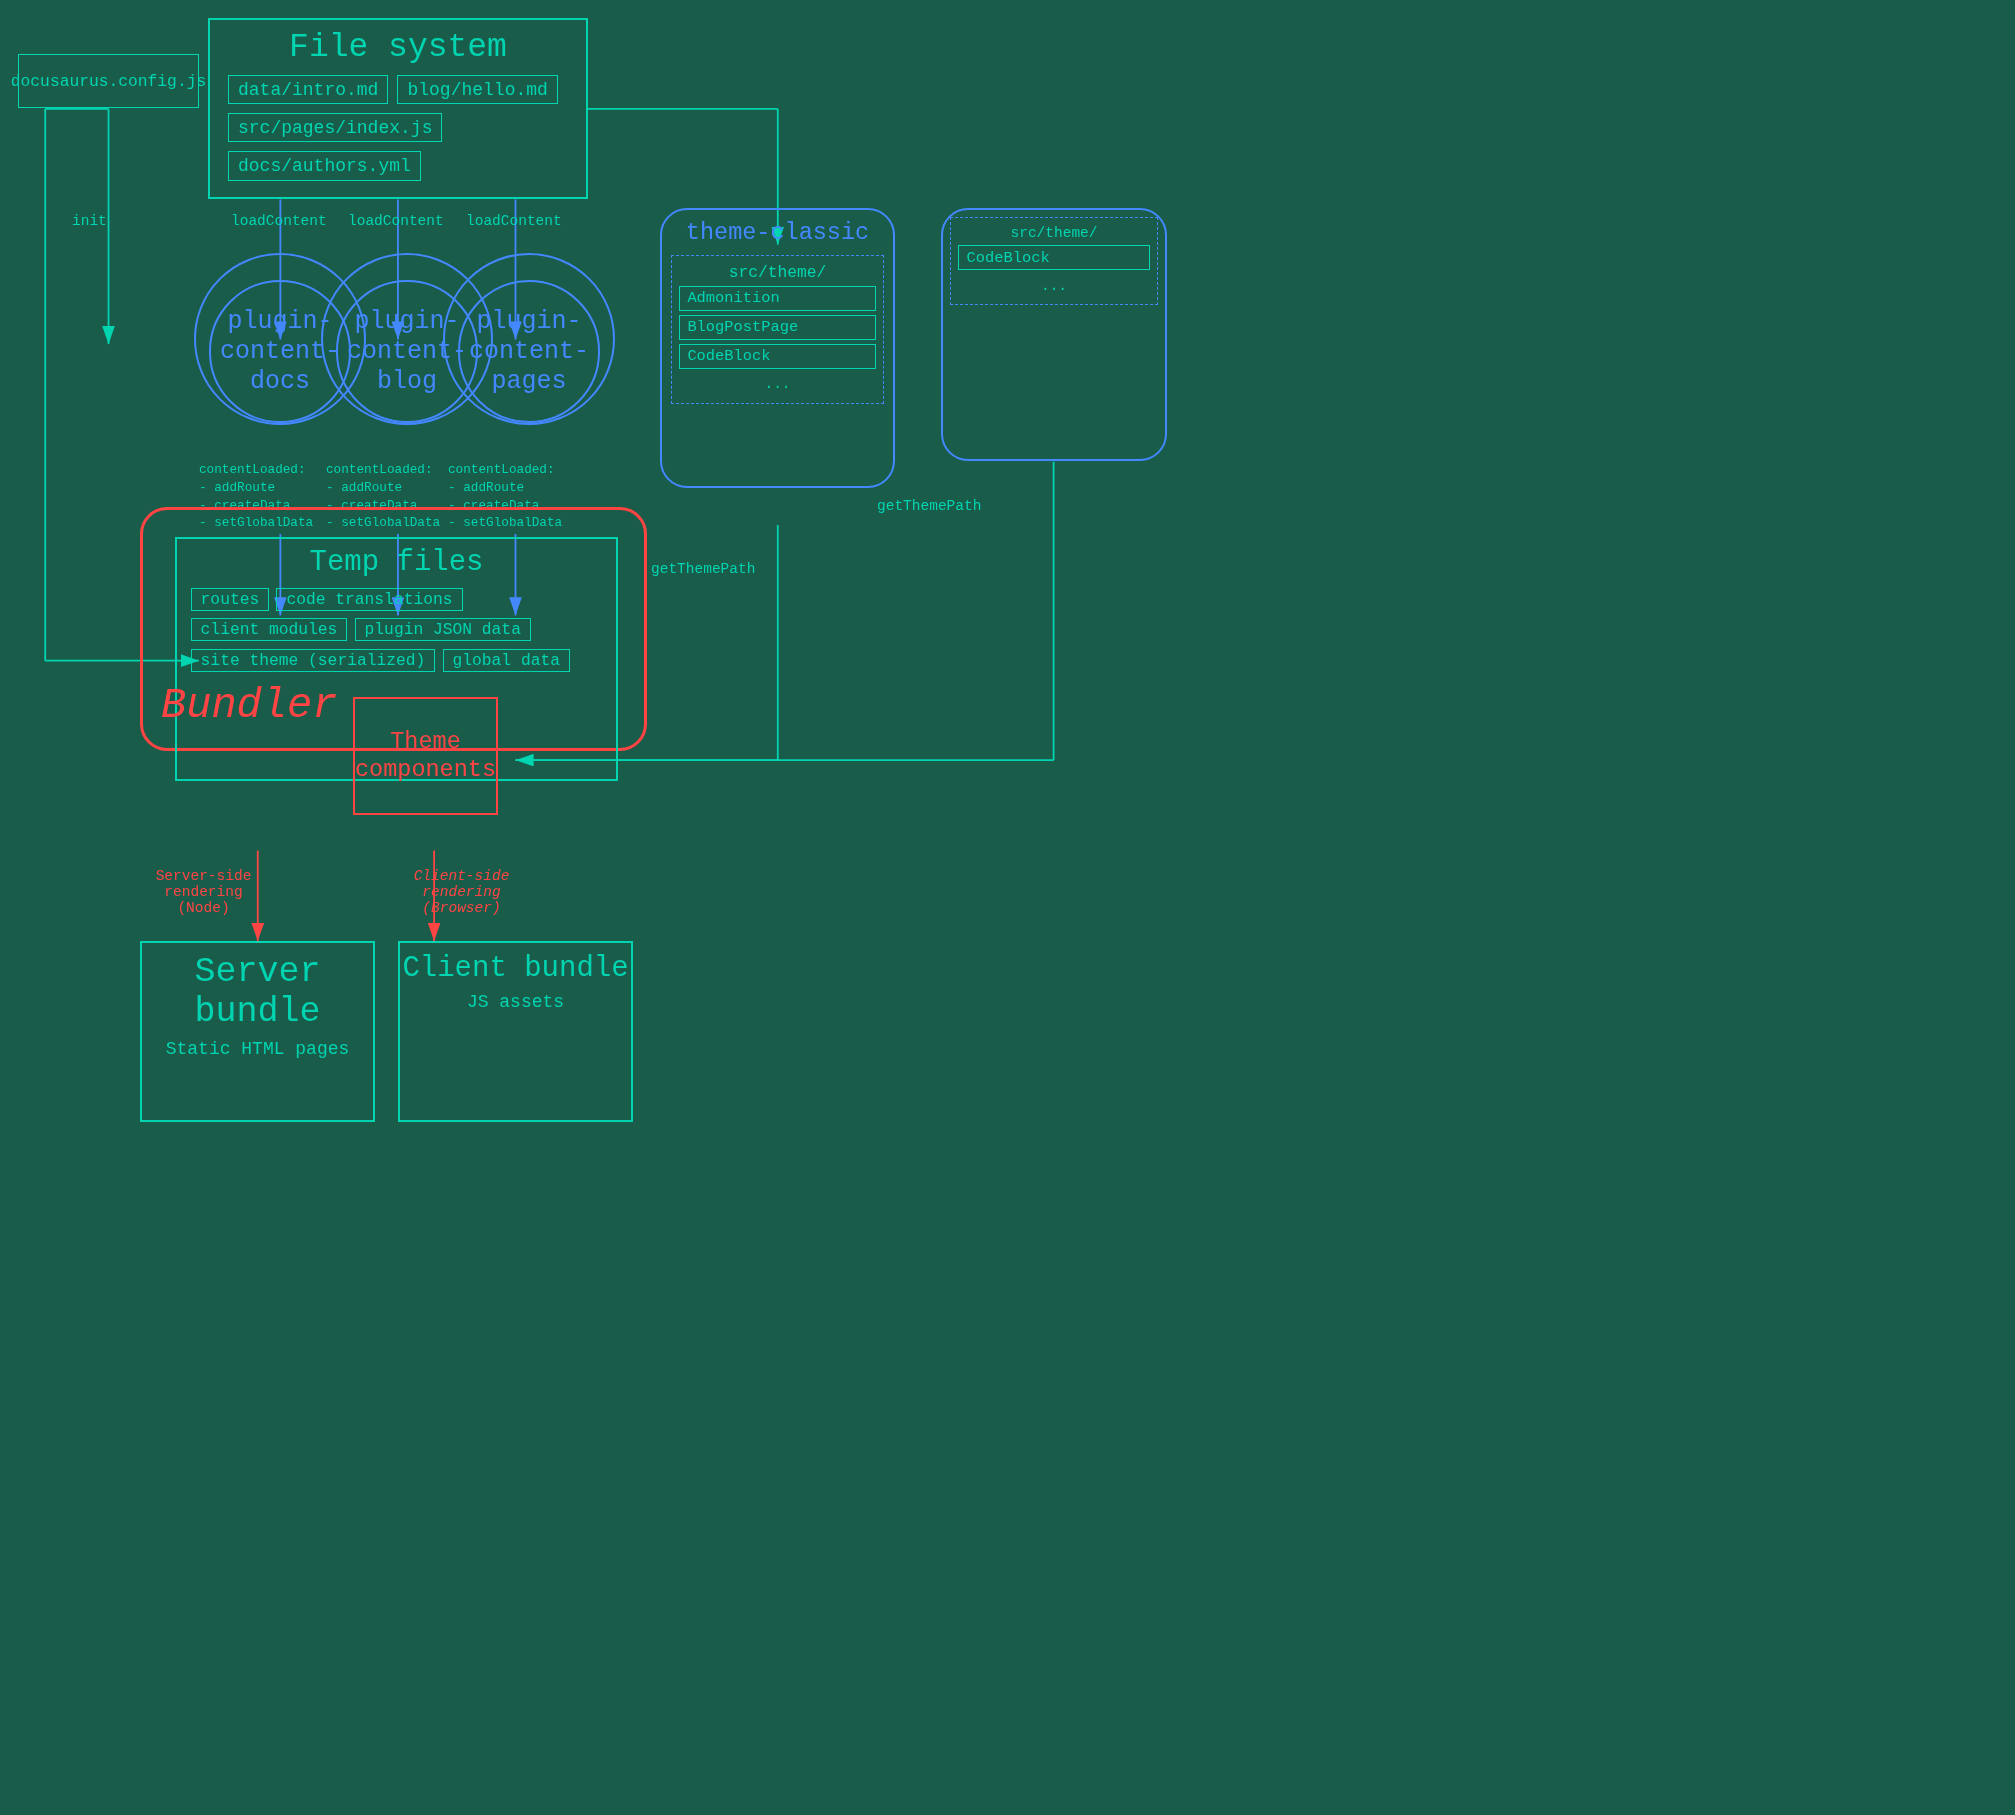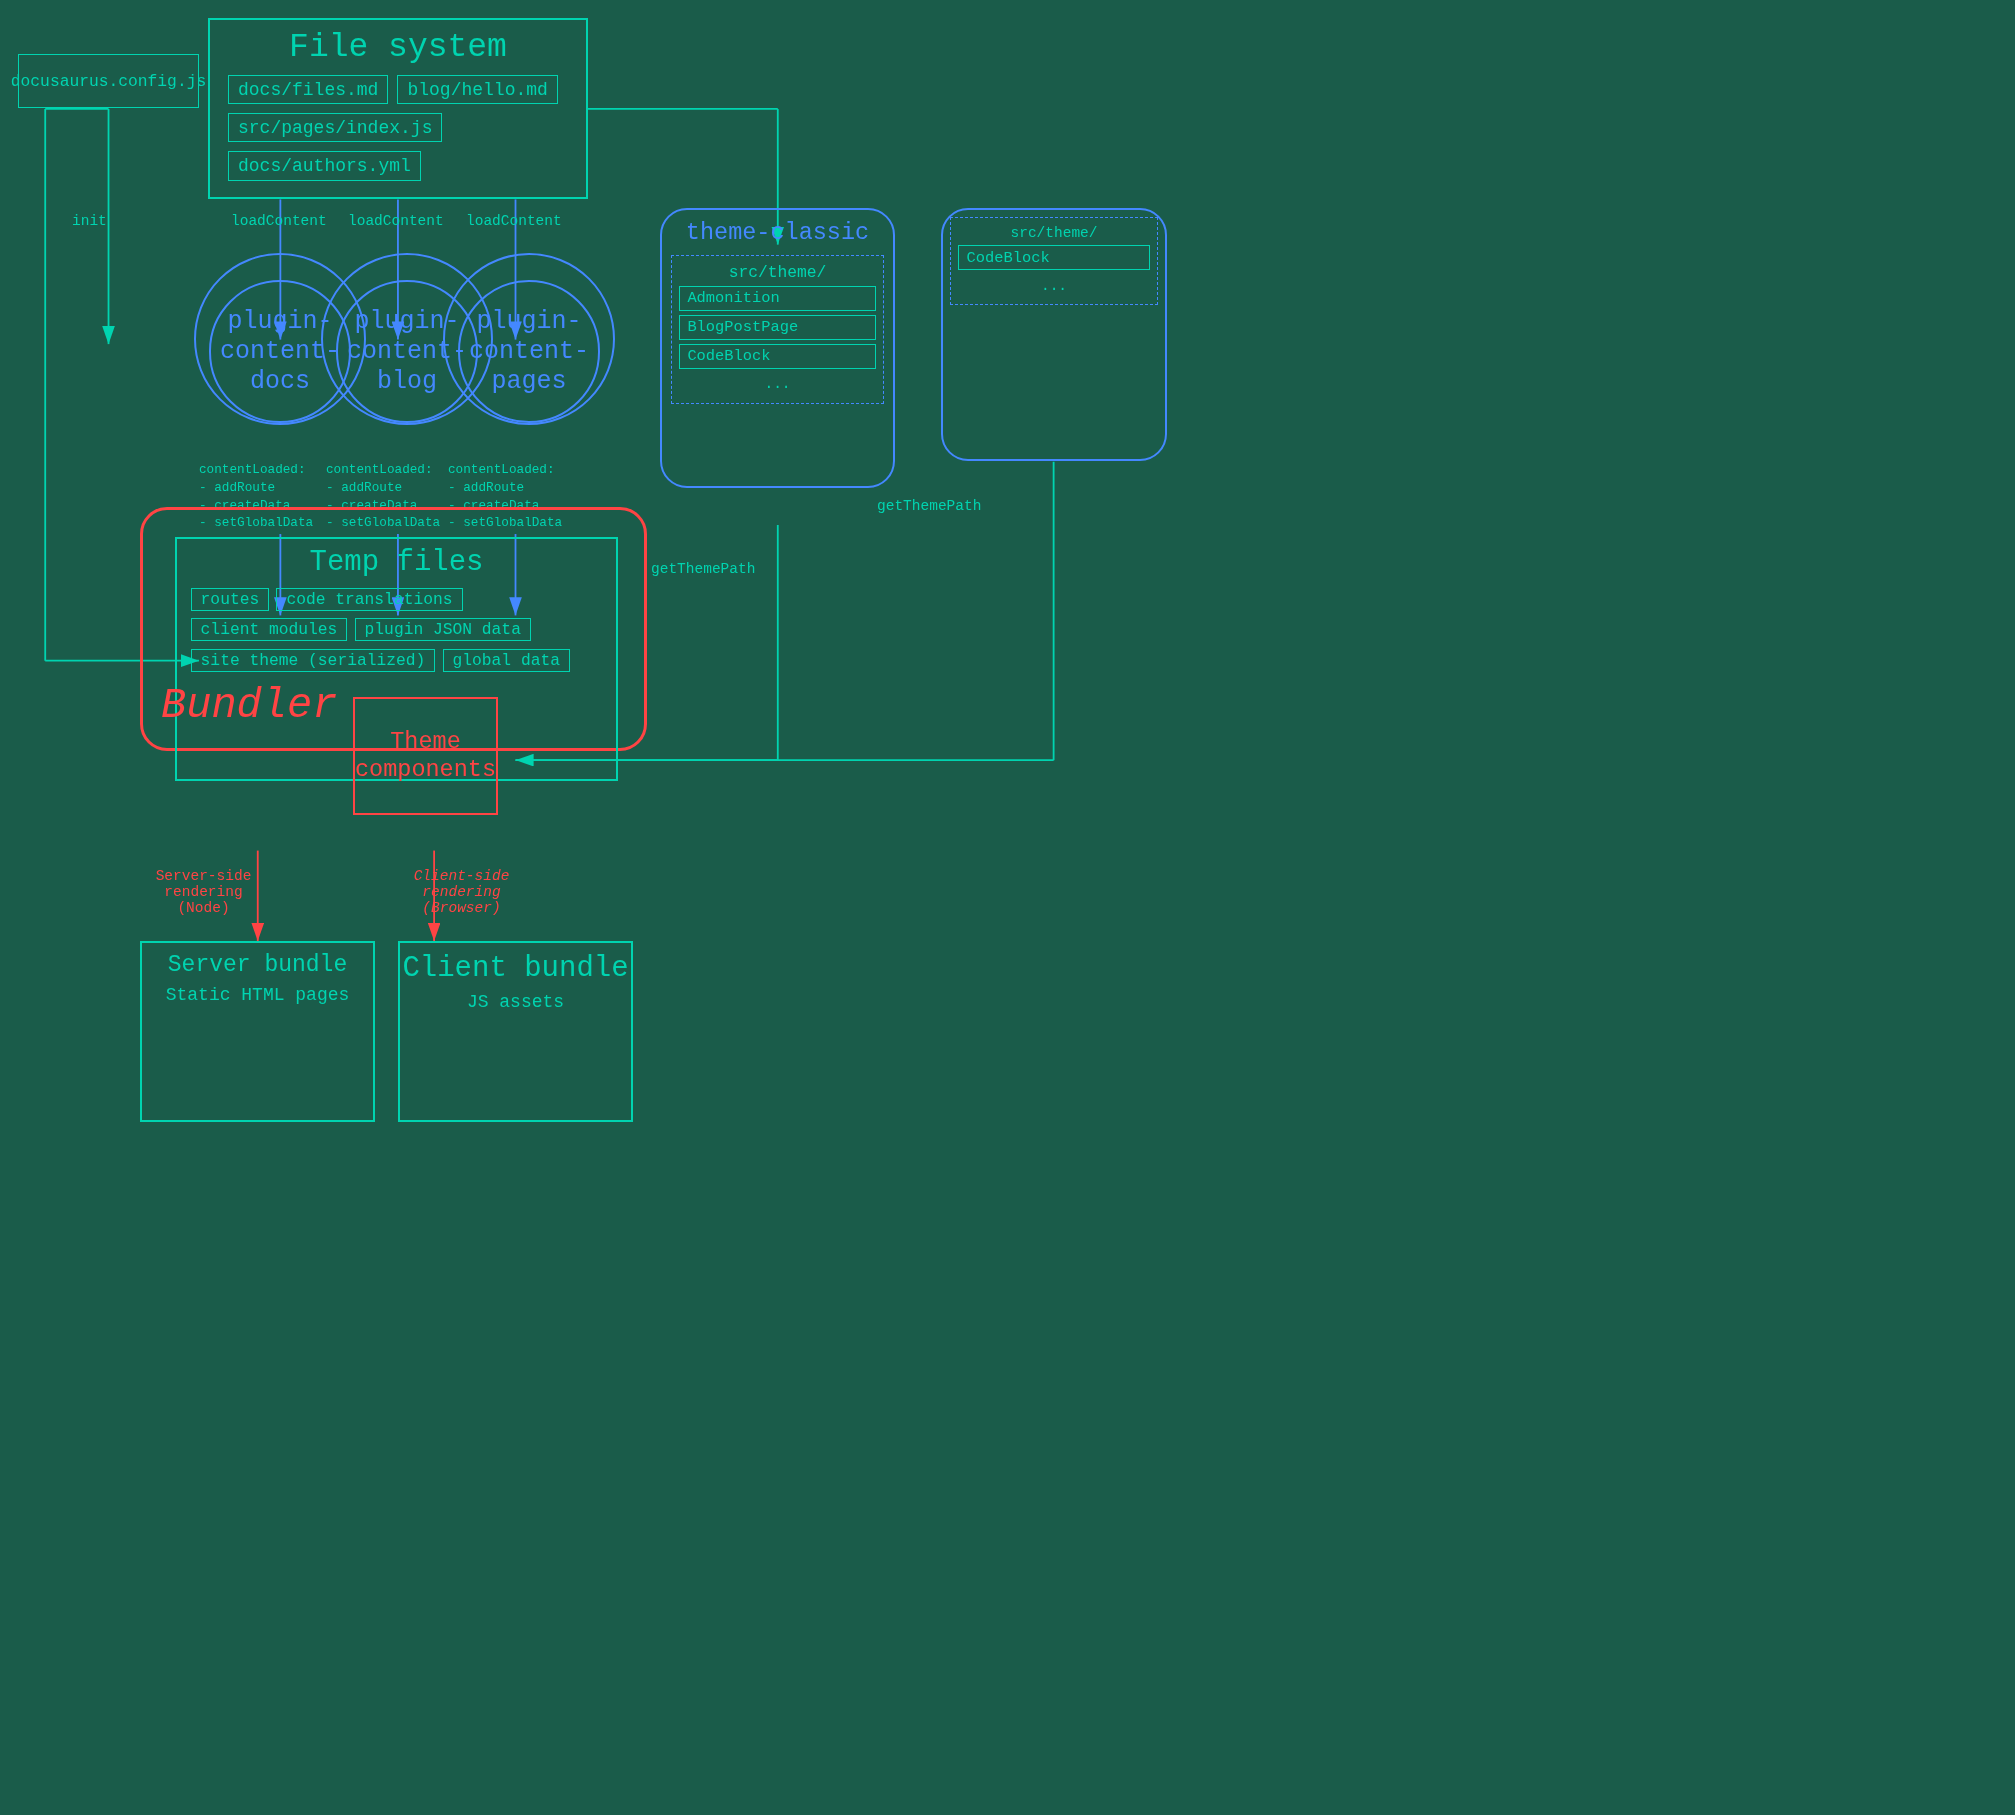--- a/index.html
+++ b/index.html
@@ -215,21 +215,21 @@
       position: absolute;
       top: 941px;
       left: 140px;
       width: 235px;
       height: 181px;
       border: 2.7px solid #00d4b0;
     }
     .server-bundle-title {
       text-align: center;
       color: #00d4b0;
-      font-size: 23px;
+      font-size: 35px;
       padding-top: 9px;
     }
     .server-bundle-sub {
       text-align: center;
       color: #00d4b0;
       font-size: 18px;
       padding-top: 7.2px;
     }
 
     
@@ -327,21 +327,21 @@
     <line x1="480" y1="940" x2="480" y2="1040" stroke="#ff4444" stroke-width="2" marker-end="url(#arrowhead-red)"></line>
   </svg>
 
   <div class="config-box">
     <span>docusaurus.config.js</span>
   </div>
 
   <div class="file-system-box">
     <div class="file-system-title">File system</div>
     <div class="fs-items">
-      <div class="fs-item">docs/files.md</div>
+      <div class="fs-item">data/intro.md</div>
       <div class="fs-item">blog/hello.md</div>
       <div class="fs-item">src/pages/index.js</div>
       <div class="fs-item">docs/authors.yml</div>
     </div>
   </div>
 
   <div class="arrow-label" style="top:213px; left:231px;">loadContent</div>
   <div class="arrow-label" style="top:213px; left:348px;">loadContent</div>
   <div class="arrow-label" style="top:213px; left:466px;">loadContent</div>
 

